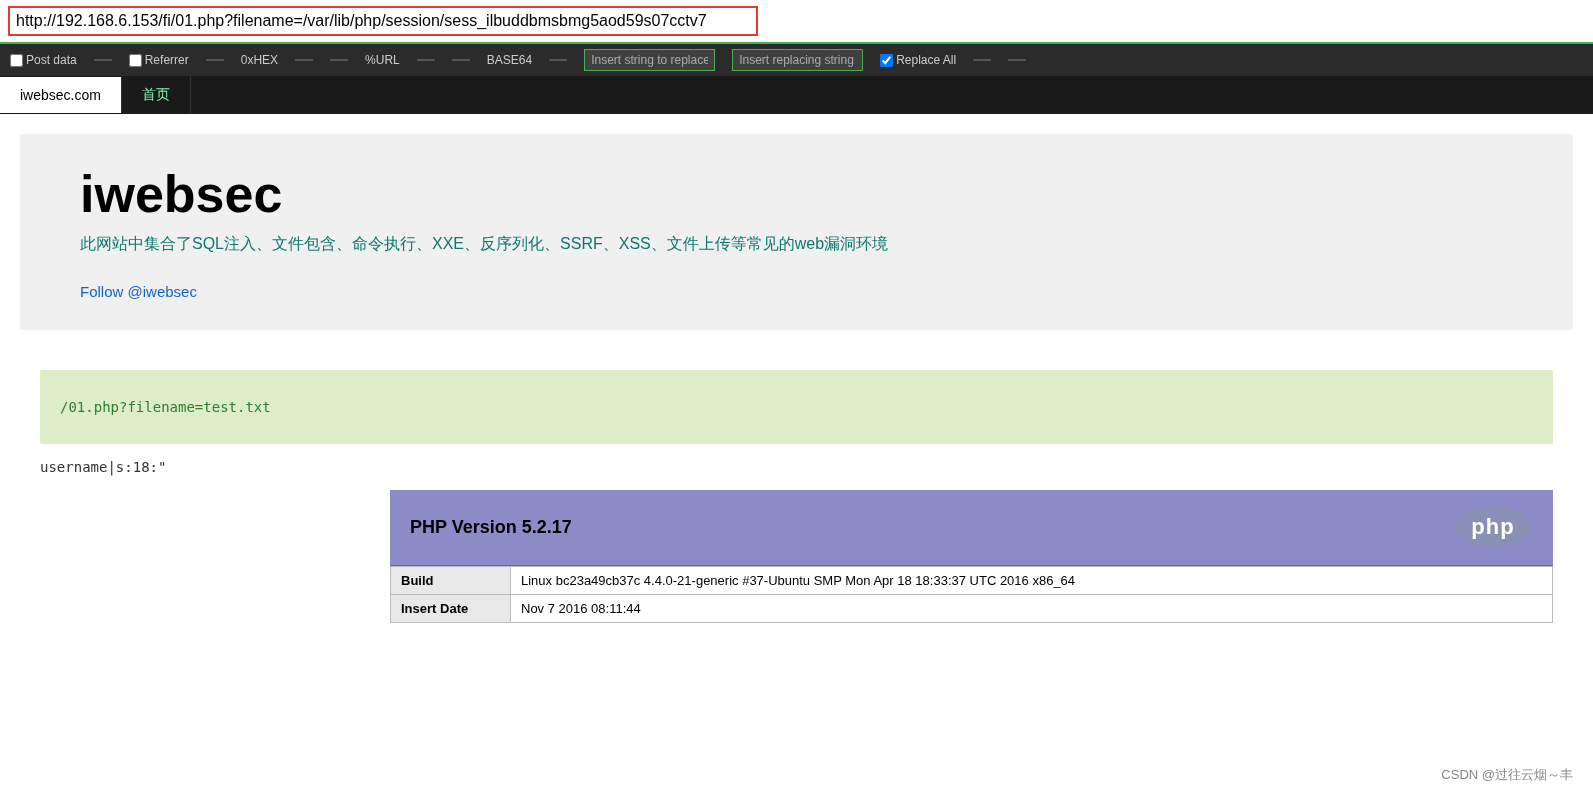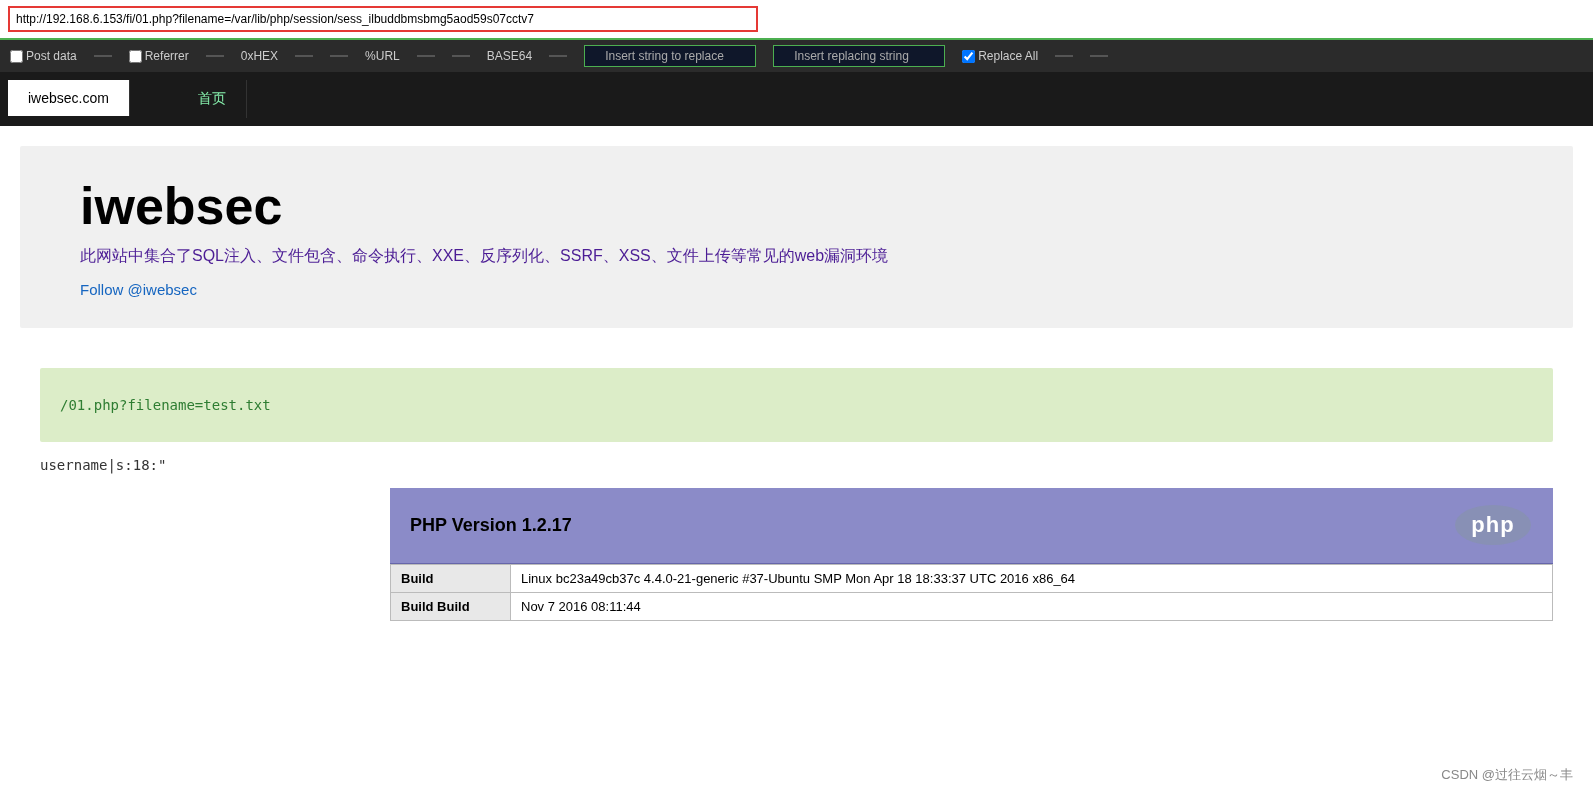--- a/index.html
+++ b/index.html
@@ -10,21 +10,21 @@
       background: #fff;
       border-bottom: 2px solid #4caf50;
       padding: 6px 8px;
       display: flex;
       align-items: center;
     }
     .address-input {
       width: 750px;
       border: 2px solid #e53935;
       padding: 4px 6px;
-      font-size: 12px;
+      font-size: 16px;
       outline: none;
       color: #000;
     }
 
     
     .toolbar {
       background: #2b2b2b;
       padding: 5px 10px;
       display: flex;
       align-items: center;
@@ -43,37 +43,36 @@
       cursor: pointer;
     }
     .toolbar-separator {
       width: 18px;
       height: 2px;
       background: #555;
       display: inline-block;
     }
     .insert-input {
       border: 1px solid #4caf50;
-      background: #0f172a;
-      padding: 3px 20px;
+      background: #404040;
+      padding: 3px 6px;
       font-size: 12px;
       color: #999;
-      width: 172px;
+      width: 131px;
     }
     .insert-input::placeholder {
       color: #aaa;
     }
 
     
     .nav-bar {
       background: #1a1a1a;
       display: flex;
-      align-items: flex-start;
-      padding: 8px;
-      gap: 48px;
+      align-items: center;
+      padding: 0;
     }
     .nav-tab {
       padding: 10px 20px;
       color: #86efac;
       font-size: 14px;
       cursor: pointer;
       border-right: 1px solid #333;
     }
     .nav-tab.active {
       background: #fff;
@@ -94,22 +93,22 @@
       border-radius: 2px;
     }
     .hero-title {
       font-size: 52px;
       font-weight: bold;
       color: #000;
       margin-bottom: 10px;
     }
     .hero-subtitle {
       font-size: 16px;
-      color: #4c1d95;
-      margin-bottom: 14px;
+      color: #0f766e;
+      margin-bottom: 28px;
     }
     .hero-link {
       color: #1565c0;
       text-decoration: none;
       font-size: 15px;
     }
 
     
     .section {
       padding: 20px 40px;
@@ -234,35 +233,35 @@
     <div class="hero-subtitle">此网站中集合了SQL注入、文件包含、命令执行、XXE、反序列化、SSRF、XSS、文件上传等常见的web漏洞环境</div>
     <a class="hero-link" href="#">Follow @iwebsec</a>
   </div>
 
   <div class="section">
     <div class="code-box">/01.php?filename=test.txt</div>
     <div class="text-content">username|s:18:"</div>
 
     <div class="php-info-container">
       <div class="php-header">
-        <span class="php-version-text">PHP Version 1.2.17</span>
+        <span class="php-version-text">PHP Version 5.2.17</span>
 
         <svg width="80" height="45" viewBox="0 0 80 45">
           <ellipse cx="40" cy="22" rx="38" ry="20" fill="#8890b5"></ellipse>
           <text x="40" y="29" text-anchor="middle" font-size="22" font-weight="bold" font-family="Arial" fill="#fff" letter-spacing="1">php</text>
         </svg>
       </div>
       <table class="php-table">
         <tbody>
             <tr>
           <td>Build</td>
           <td>Linux bc23a49cb37c 4.4.0-21-generic #37-Ubuntu SMP Mon Apr 18 18:33:37 UTC 2016 x86_64</td>
         </tr>
         <tr>
-          <td>Build Build</td>
+          <td>Insert Date</td>
           <td>Nov 7 2016 08:11:44</td>
         </tr>
       </tbody>
         </table>
     </div>
 
   </div>
 </div>
 
 <div class="watermark">CSDN @过往云烟～丰</div>

